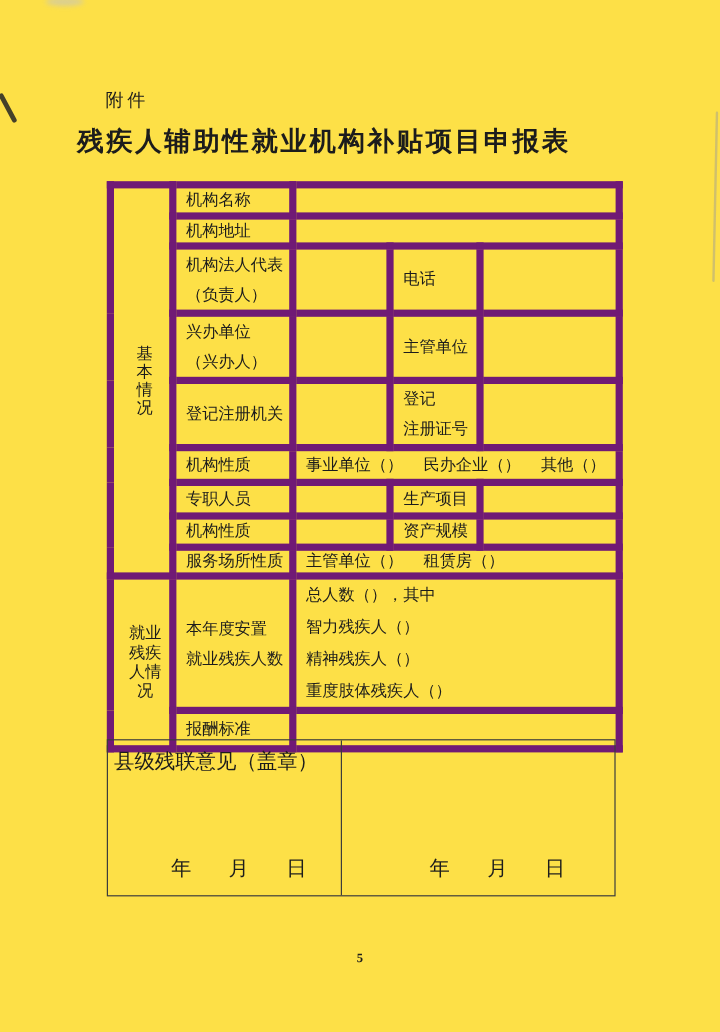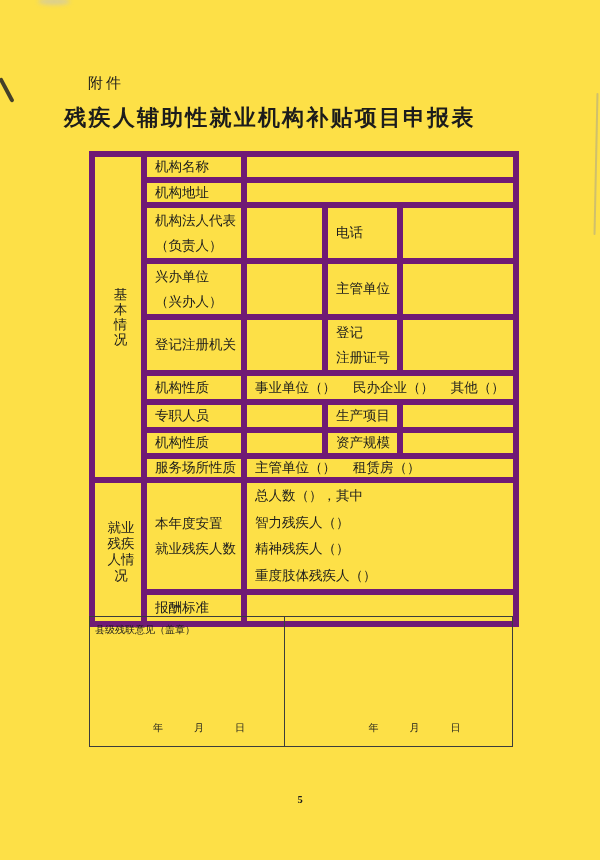--- a/index.html
+++ b/index.html
@@ -41,21 +41,21 @@
   td.content{line-height:26.5px;padding-left:5px;margin-top:48px;}
   td.blank{padding:0;}
   
   .opinions{
     position:absolute;left:89px;top:616px;width:424px;height:131px;
     box-sizing:border-box;border:1px solid #3c3c3c;
     display:flex;background:transparent;
   }
   .opinion-cell{
     position:relative;box-sizing:border-box;height:100%;
-    font-size:10px;
+    font-size:17px;
     font-family:Liberation Mono, monospace;
   }
   .opinion-left{width:195px;border-right:1px solid #3c3c3c;}
   .opinion-right{flex:1;}
   .opinion-label{position:absolute;left:5px;top:6px;}
   .date-line{
     position:absolute;bottom:11px;left:0;width:100%;
     display:flex;justify-content:center;gap:31px;
   }
   .opinion-left .date-line{transform:translateX(12px);}

